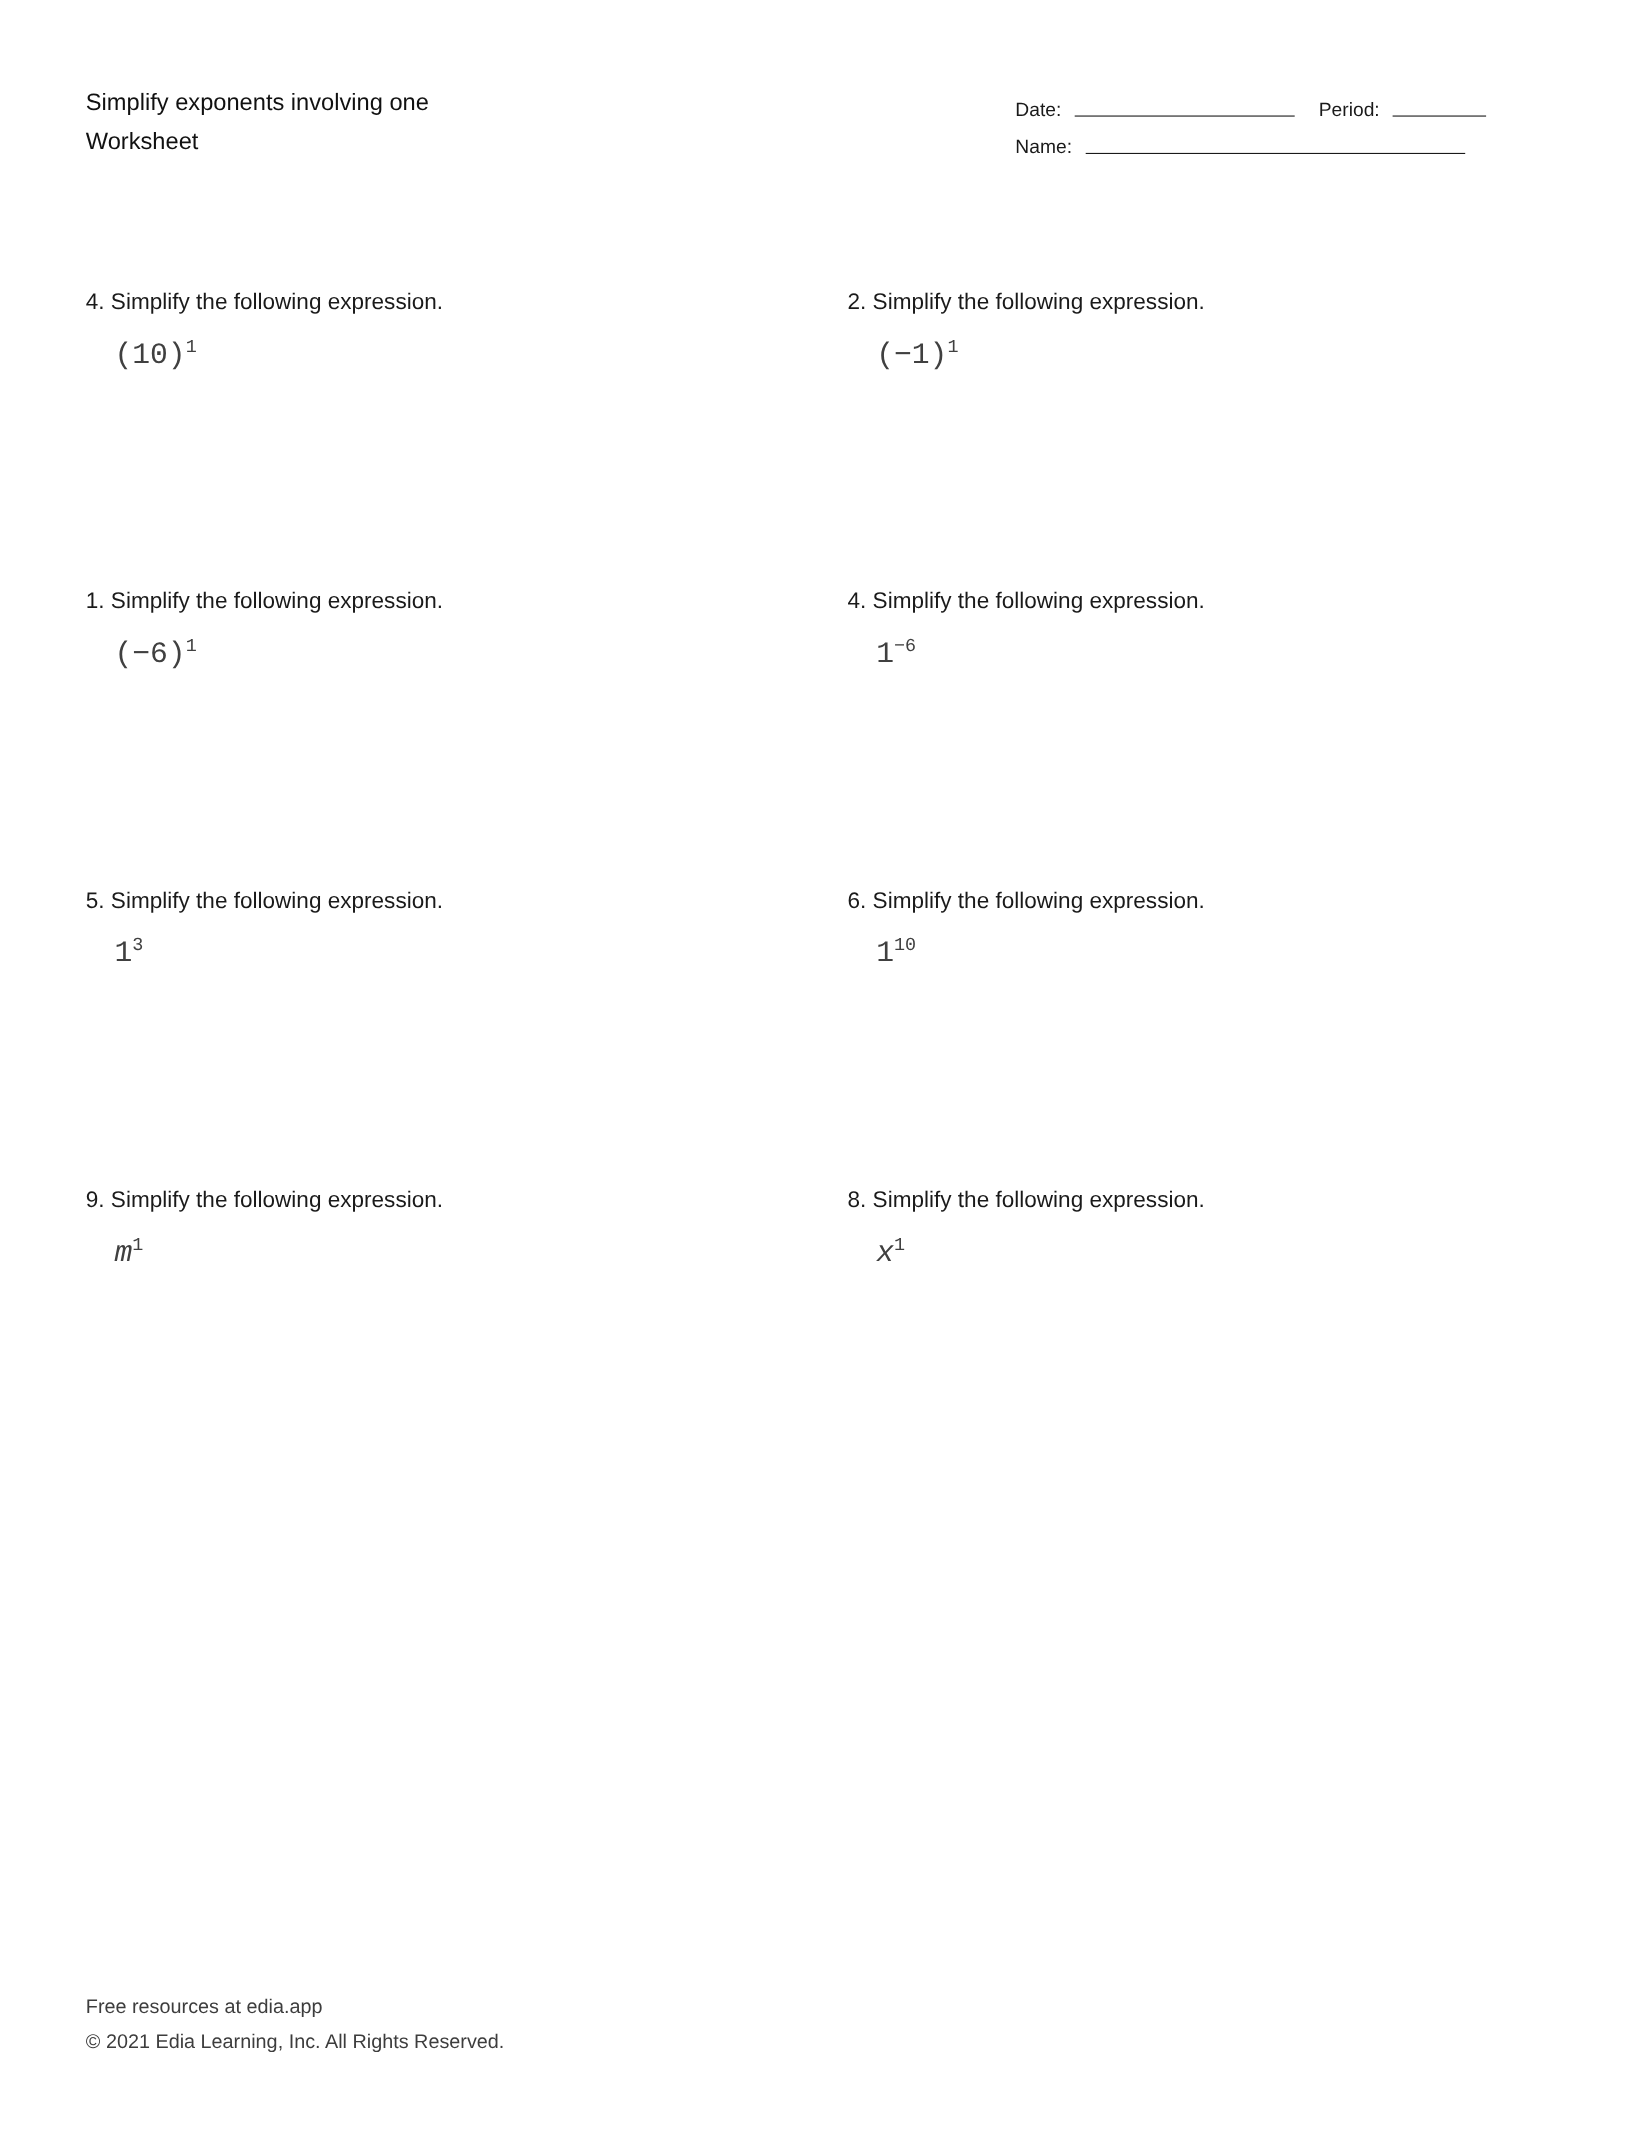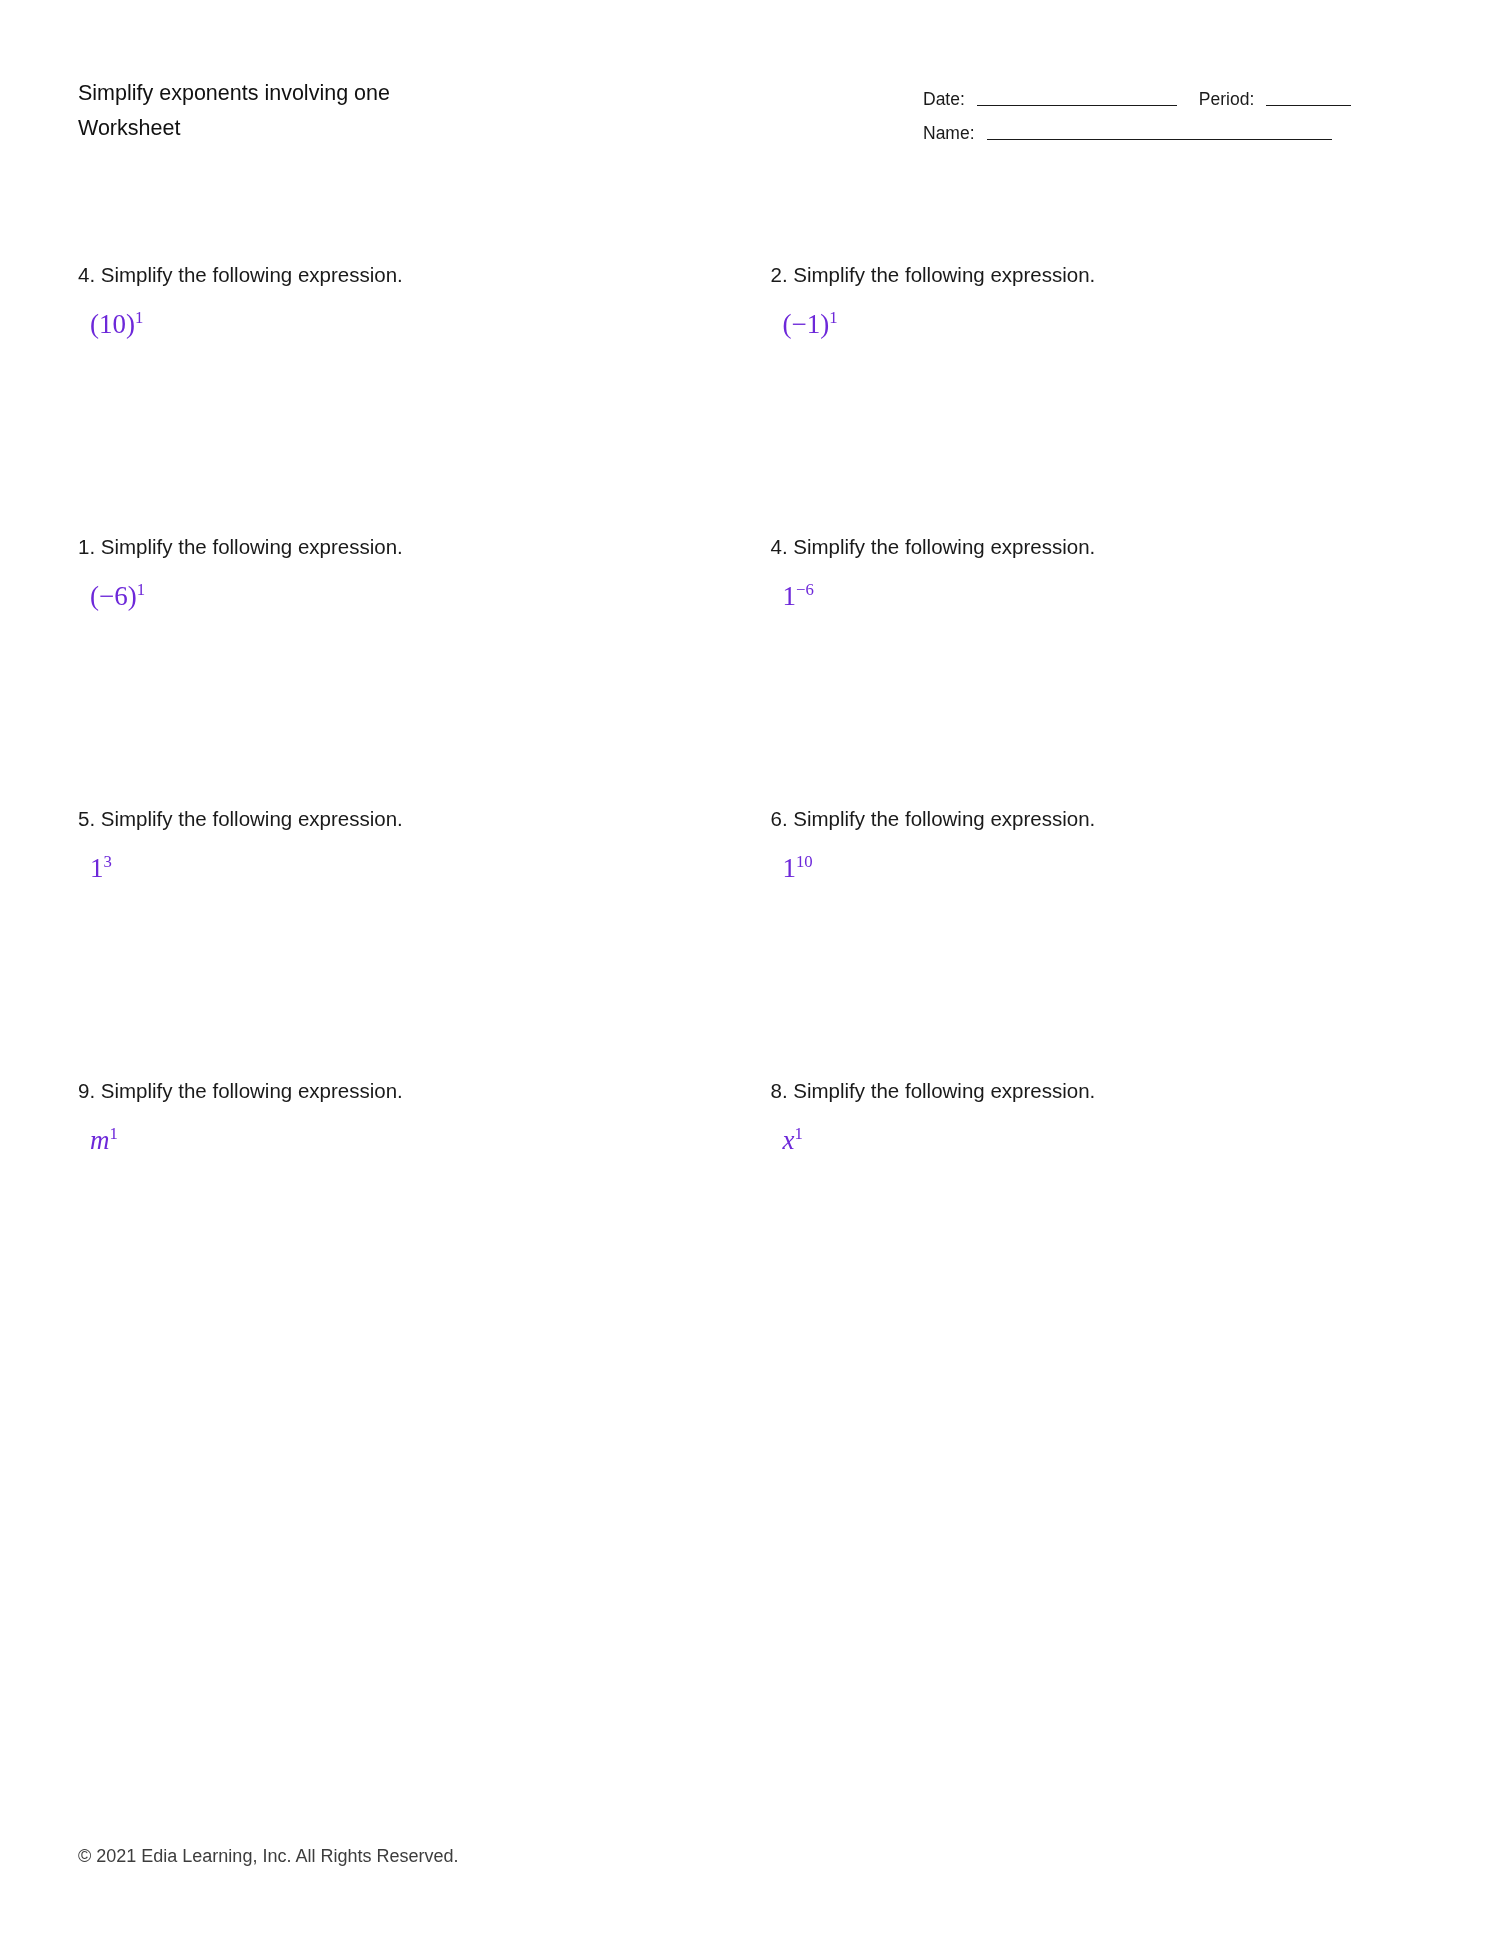--- a/index.html
+++ b/index.html
@@ -92,24 +92,24 @@
   }
   .cell.right { padding-left: 20px; }
   .prompt {
     font-size: 20.5px;
     line-height: 1.3;
     color: #1a1a1a;
     white-space: nowrap;
   }
   .expr {
     margin-top: 22px;
-    margin-left: 12px;
-    font-family: Liberation Serif, serif;
+    margin-left: 26px;
+    font-family: Liberation Mono, monospace;
     font-size: 27px;
-    color: #6d28d9;
+    color: #404040;
     line-height: 1;
     height: 40px;
   }
   .expr .base { font-style: italic; }
   .expr .upright { font-style: normal; }
   .expr sup {
     font-size: 0.62em;
     vertical-align: super;
     line-height: 0;
   }
@@ -209,16 +209,17 @@
         <div class="prompt">8. Simplify the following expression.</div>
         <div class="expr">
           <span class="base">x</span><sup>1</sup>
         </div>
       </div>
     </div>
 
   </div>
 
   <div class="footer">
+    <div>Free resources at edia.app</div>
     <div>© 2021 Edia Learning, Inc. All Rights Reserved.</div>
   </div>
 
 </div>
 
 </body></html>

